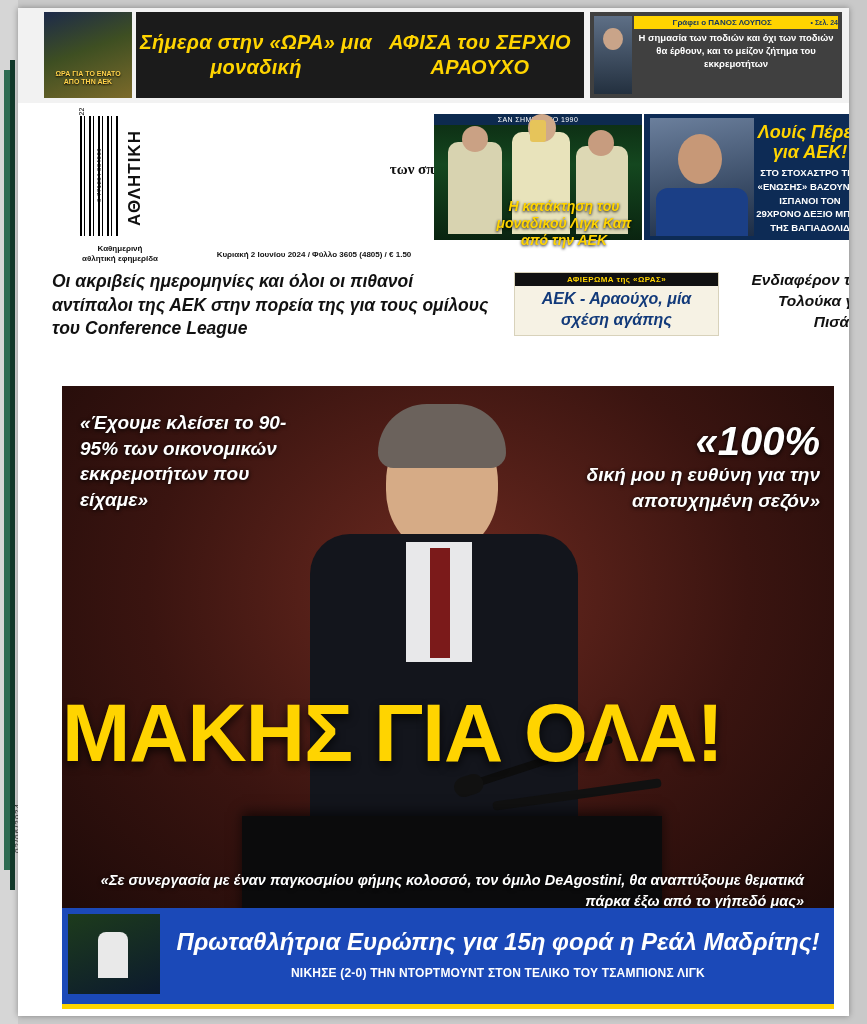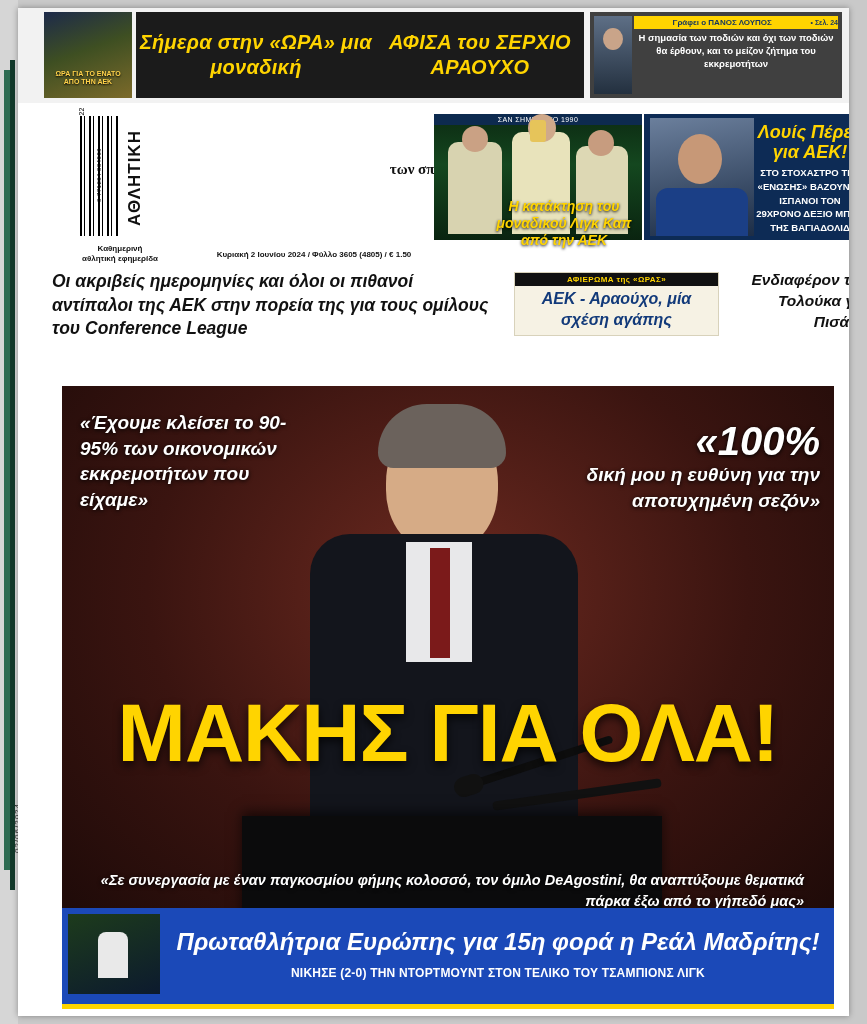--- a/index.html
+++ b/index.html
@@ -209,21 +209,21 @@
     color:#fff;font-size:19px;font-weight:bold;font-style:italic;line-height:1.35;
     text-shadow:0 1px 4px #000;
   }
   .quote-right{
     position:absolute;right:14px;top:34px;width:268px;text-align:right;
     color:#fff;font-size:19px;font-weight:bold;font-style:italic;line-height:1.35;
     text-shadow:0 1px 4px #000;
   }
   .quote-right .big{font-size:40px;color:#ffffff;display:block;line-height:1.05;text-align:right;}
   .bigtitle{
-    position:absolute;left:0;top:300px;width:100%;text-align:center;
+    position:absolute;left:0;top:300px;width:100%;
     color:#ffd400;font-size:82px;font-weight:bold;letter-spacing:-1px;
     font-family:"Liberation Sans", sans-serif;
     text-shadow:0 4px 10px rgba(0,0,0,.75);
   }
   .bottom-quote{
     position:absolute;left:30px;right:30px;bottom:14px;
     color:#fff;font-size:14.5px;font-weight:bold;font-style:italic;line-height:1.45;text-align:right;
     text-shadow:0 1px 4px #000;
   }
   

